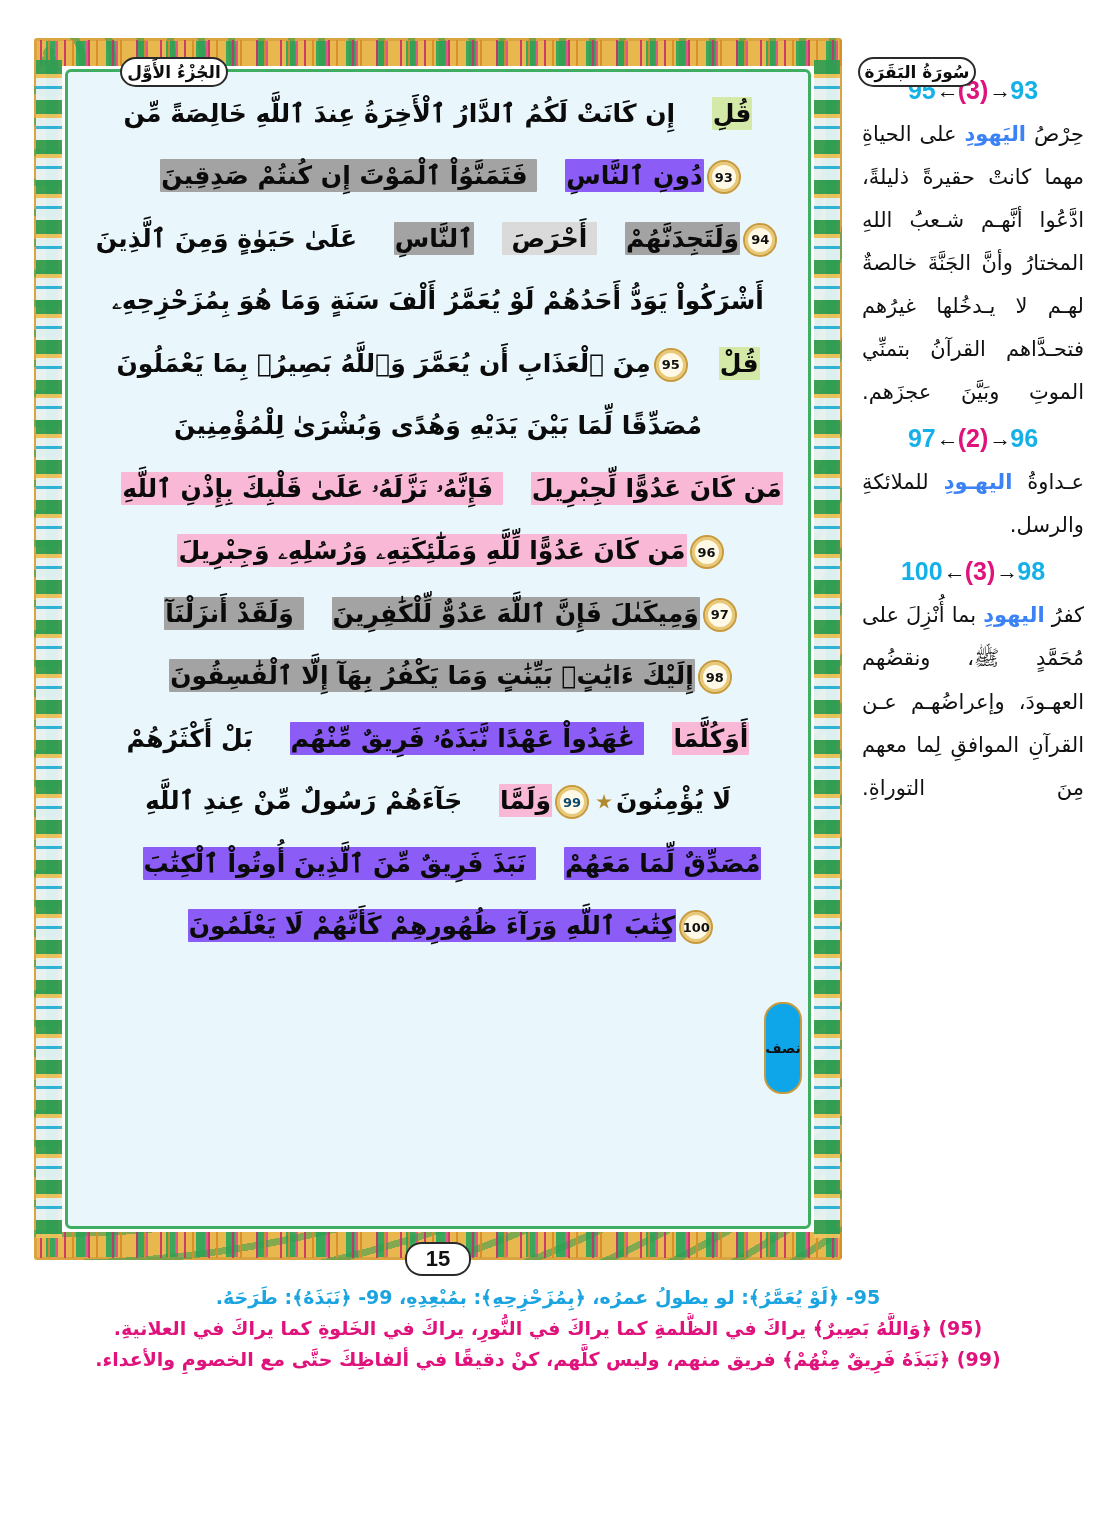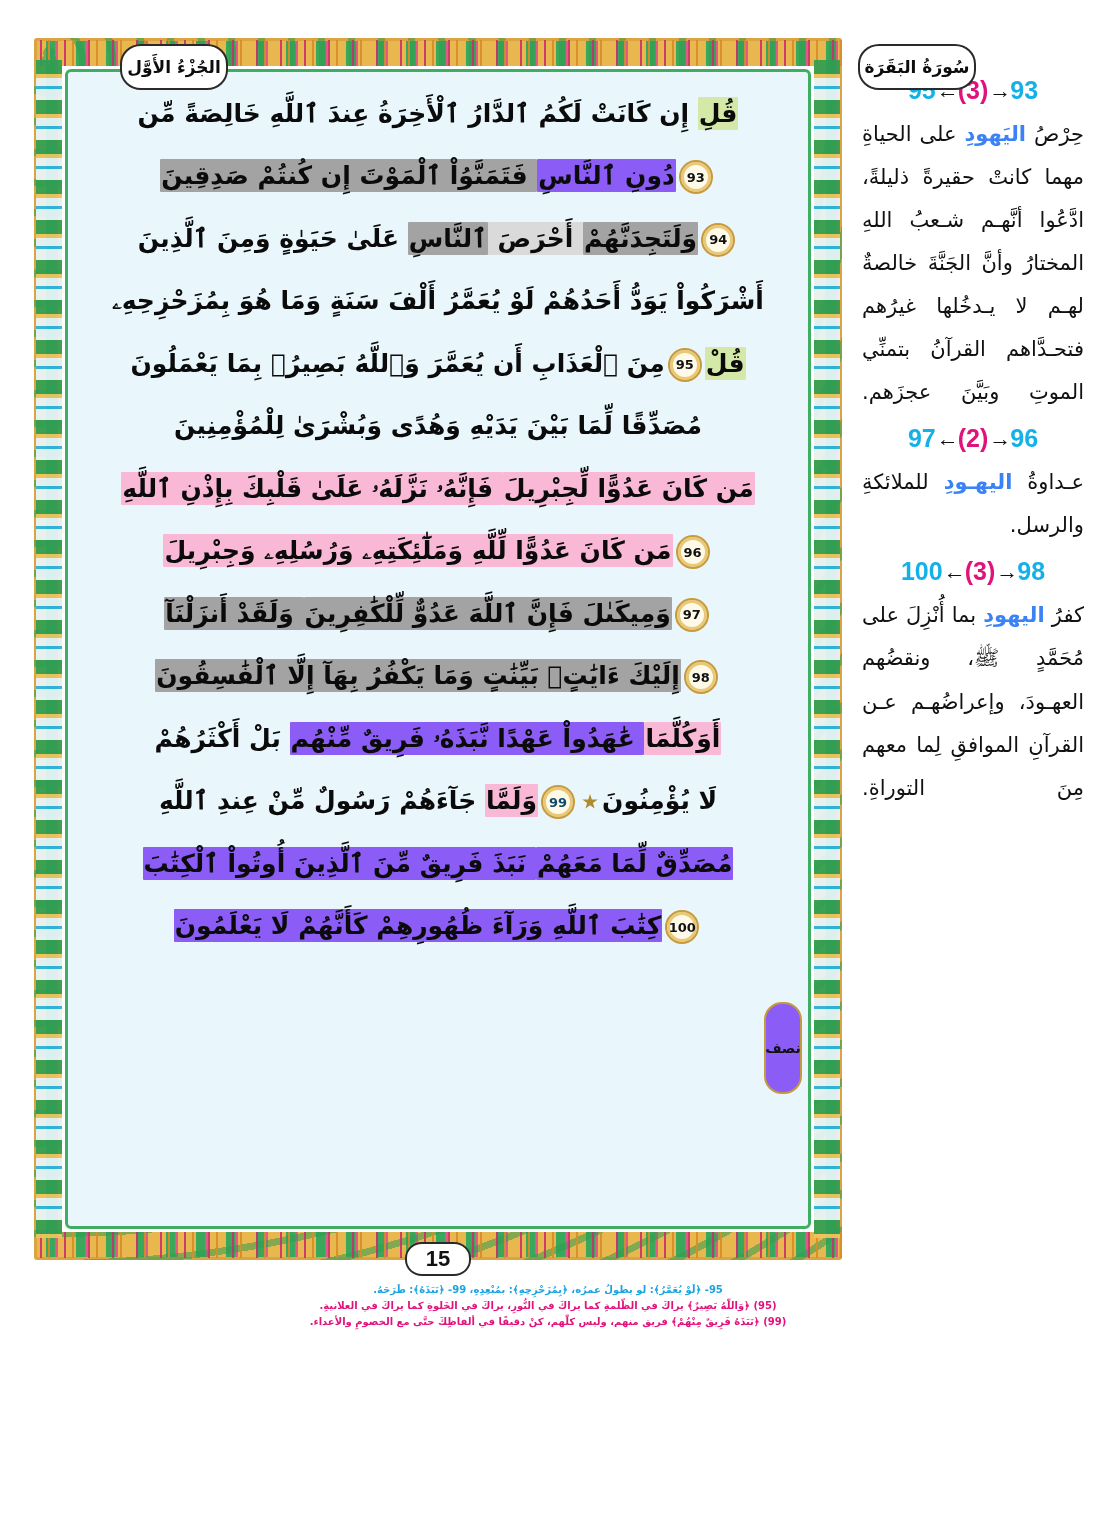--- a/index.html
+++ b/index.html
@@ -98,22 +98,22 @@
         #2bb3e0 26px 29px,
         #e9f6fc 29px 40px);
     opacity: .92;
   }
   .side-orn.left { left: 2px; }
   .side-orn.right { right: 2px; }
 
   
   .medallion {
     position: absolute;
-    top: 44px;
-    height: 46px;
+    top: 57px;
+    height: 30px;
     background: #ffffff;
     border: 2px solid #2a2a2a;
     border-radius: 21px / 20px;
     display: flex;
     align-items: center;
     justify-content: center;
     z-index: 30;
     padding: 0 10px;
   }
   .medallion span {
@@ -160,20 +160,21 @@
   
   .hl-yellow { background: #8b5cf6; }
   .hl-blue   { background: #a3a3a3; }
   .hl-pink   { background: #f9b8d5; }
   .hl-green  { background: #d4e9a8; }
   .hl-gray   { background: #dadada; }
 
   .hl-yellow, .hl-blue, .hl-pink, .hl-green, .hl-gray {
     padding: 2px 1px;
     border-radius: 1px;
+    margin-left: 28px;
   }
 
   
   .rosette {
     display: inline-flex;
     align-items: center;
     justify-content: center;
     width: 34px;
     height: 34px;
     margin: 0 3px;
@@ -204,21 +205,21 @@
     vertical-align: middle;
   }
 
   
   .ruku-badge {
     position: absolute;
     right: 6px;
     top: 930px;
     width: 38px;
     height: 92px;
-    background: #8b5cf6;
+    background: #0ea5e9;
     border: 2px solid #c49a3f;
     border-radius: 18px;
     display: flex;
     align-items: center;
     justify-content: center;
     z-index: 25;
   }
   .ruku-badge span {
     font-size: 14px;
     font-weight: 700;
@@ -295,21 +296,21 @@
   .footnotes {
     position: absolute;
     left: 18px;
     right: 18px;
     top: 1282px;
     direction: rtl;
     text-align: center;
   }
   .fn {
     font-family: "DejaVu Sans", "Liberation Sans", sans-serif;
-    font-size: 10px;
+    font-size: 19px;
     line-height: 1.62;
     font-weight: 700;
     white-space: nowrap;
     overflow: hidden;
   }
   .fn-blue { color: #1ba4e0; }
   .fn-pink { color: #e0127c; }
 </style>
 </head>
 <body>

